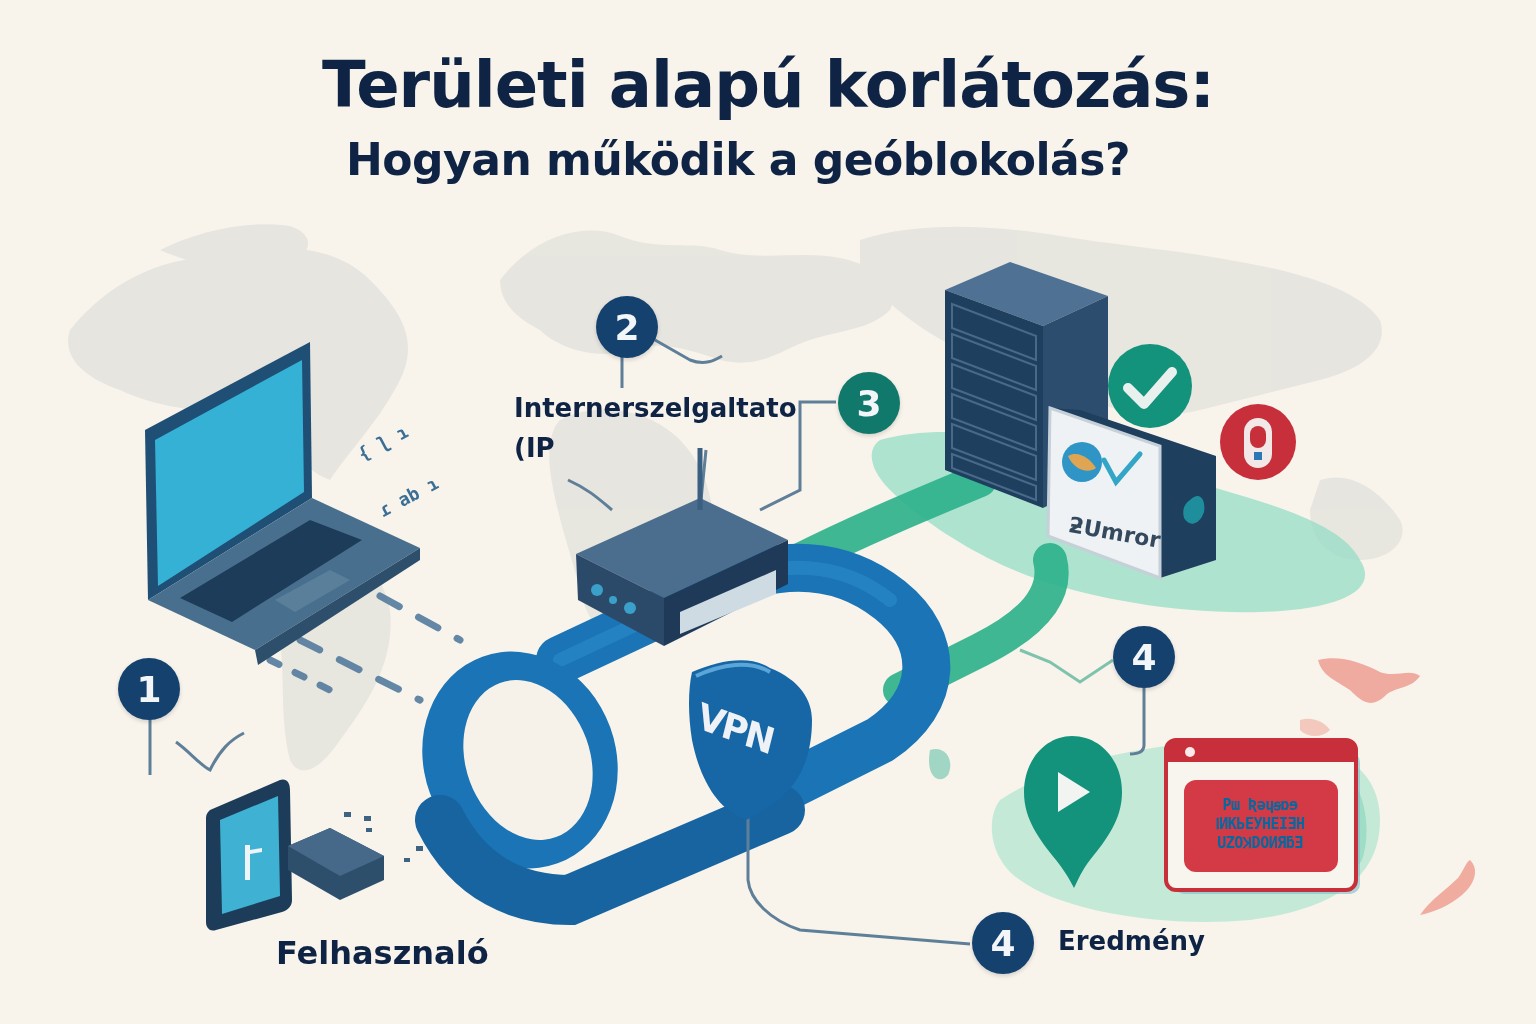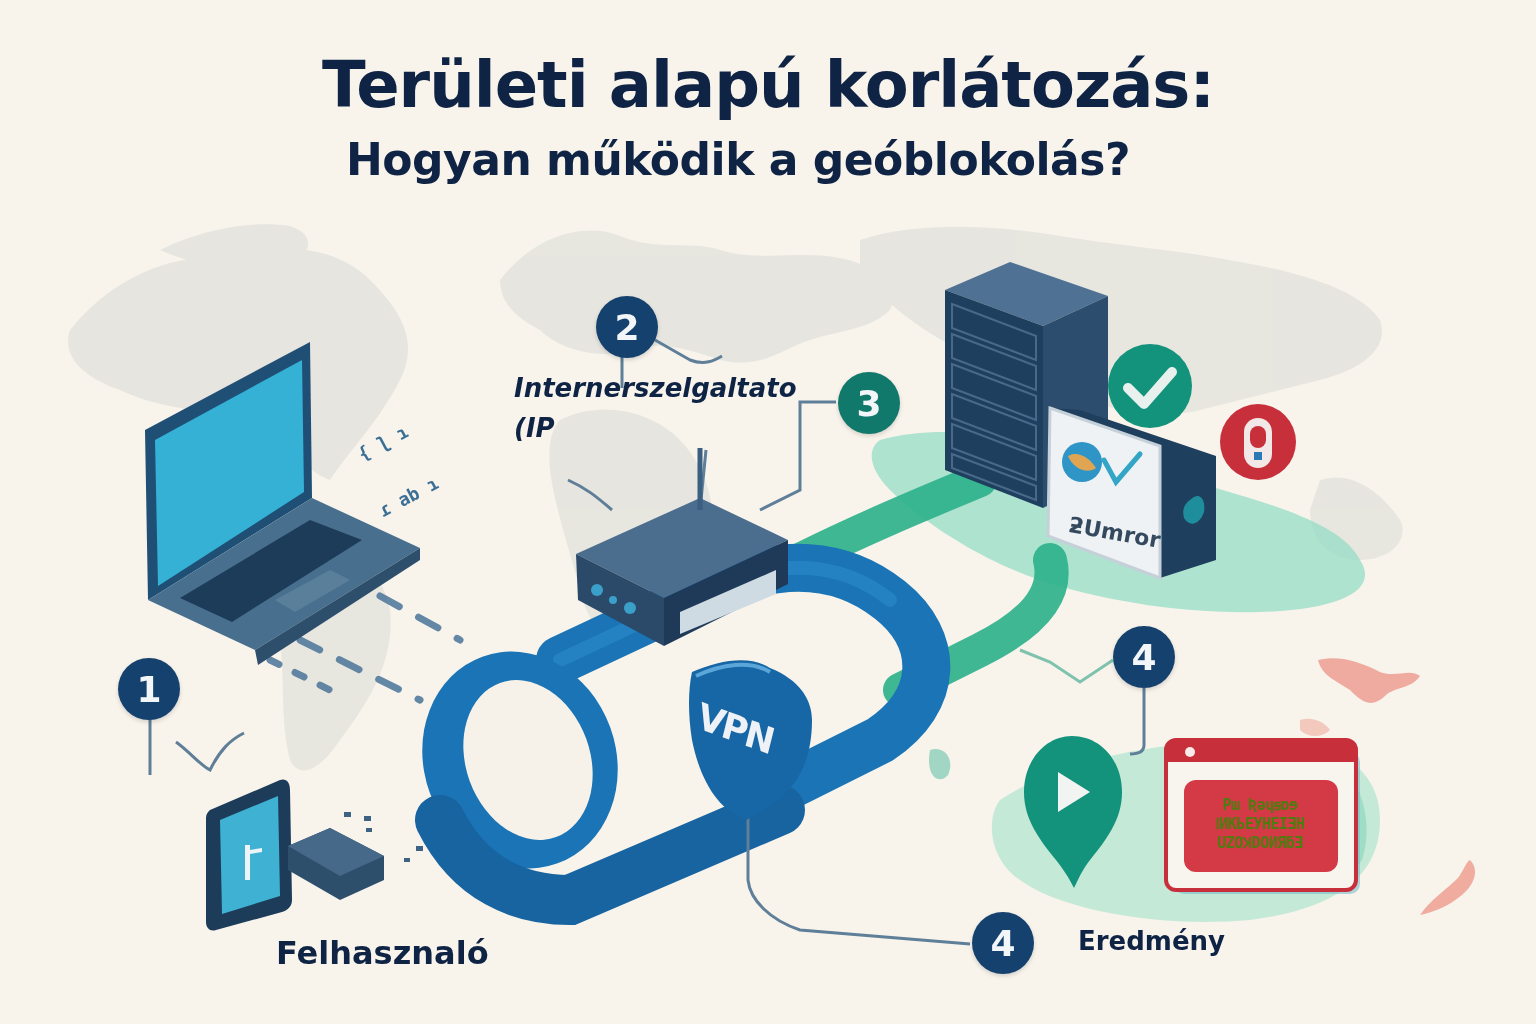--- a/index.html
+++ b/index.html
@@ -27,36 +27,36 @@
     .step-badge {
       position: absolute; width: 62px; height: 62px; border-radius: 50%;
       color: #f3f6f8; font-weight: bold; font-size: 36px;
       display: flex; align-items: center; justify-content: center;
       box-shadow: 0 2px 4px rgba(0,0,0,0.15);
     }
     .label {
       position: absolute; font-weight: bold; color: #0f2445;
       white-space: nowrap;
     }
-    .label-isp { left: 514px; top: 368px; font-size: 26px; text-align: center; line-height: 40px; font-style: italic; }
+    .label-isp { left: 514px; top: 388px; font-size: 26px; text-align: center; line-height: 40px; }
     .label-user { left: 276px; top: 934px; font-size: 32px; }
-    .label-result { left: 1058px; top: 926px; font-size: 26px; margin-left: 20px; }
+    .label-result { left: 1058px; top: 926px; font-size: 26px; }
 
     .vpn-text {
       position: absolute; left: 696px; top: 708px; font-size: 36px; font-weight: bold;
       color: #eef2f6; transform: rotate(14deg) skewY(6deg); letter-spacing: -2px;
     }
     .mirror-text {
       position: absolute; left: 1068px; top: 520px; font-size: 22px; font-weight: bold;
       color: #34495e; transform: rotate(10deg);
     }
     .blocked-text {
       position: absolute; left: 1190px; top: 796px; width: 140px;
       font-family: "DejaVu Sans Mono", monospace; font-size: 15px; line-height: 19px;
-      color: #4d7c0f; text-align: center; font-weight: bold; letter-spacing: -0.5px;
+      color: #0369a1; text-align: center; font-weight: bold; letter-spacing: -0.5px;
     }
     .code-glyph {
       position: absolute; font-family: "DejaVu Sans Mono", monospace; font-weight: bold;
       color: #3b6f96; font-size: 18px;
     }
   </style>
 </head>
 <body>
 
 <div class="canvas">

